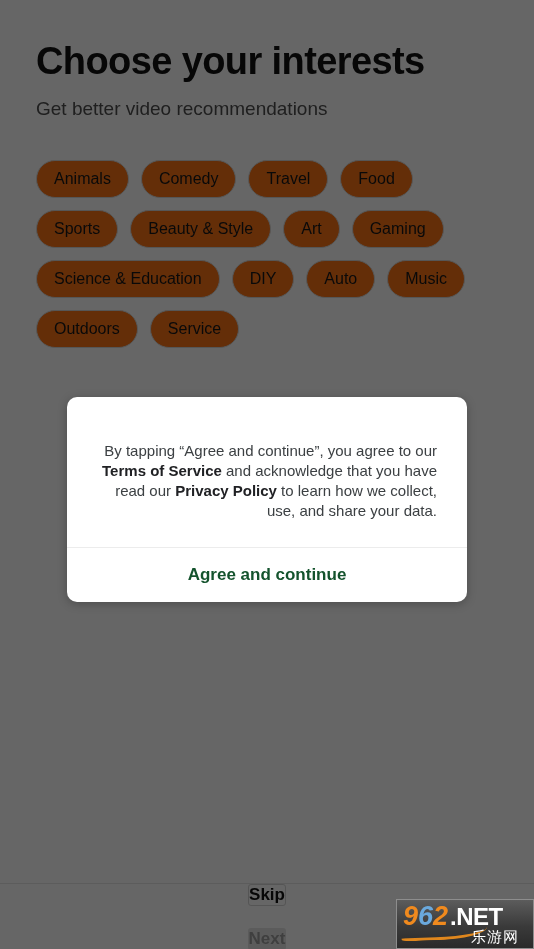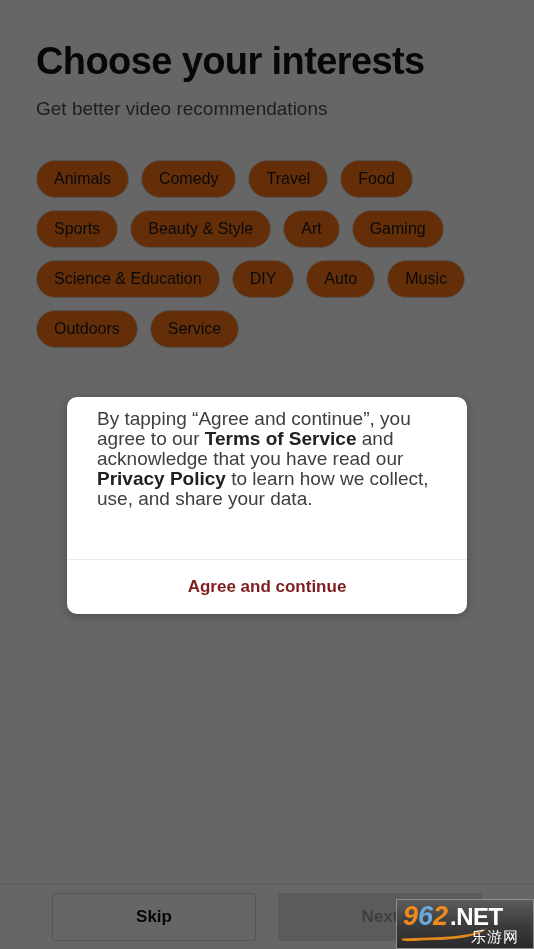--- a/index.html
+++ b/index.html
@@ -108,20 +108,21 @@
     position: absolute;
     left: 0; right: 0; bottom: 0;
     height: 66px;
     border-top: 1px solid #e6e6e6;
     background: #ffffff;
     display: flex;
     align-items: center;
     gap: 22px;
     padding: 0 52px;
     box-sizing: border-box;
+    flex-direction: column;
   }
   .bottom-btn {
     flex: 1 1 0;
     height: 48px;
     border-radius: 3px;
     display: flex;
     align-items: center;
     justify-content: center;
     font-size: 17px;
     font-weight: bold;
@@ -150,37 +151,36 @@
     position: absolute;
     left: 67px;
     top: 397px;
     width: 400px;
     background: #ffffff;
     border-radius: 10px;
     overflow: hidden;
     box-shadow: 0 2px 10px rgba(0,0,0,0.25);
   }
   #consent-text {
-    padding: 12px 30px 26px 30px;
-    font-size: 19px;
+    padding: 44px 30px 26px 30px;
+    font-size: 15px;
     line-height: 20px;
     color: #3c4043;
-    text-align: left;
+    text-align: right;
   }
   #consent-text b { color: #202124; font-weight: bold; }
   #agree-button {
     border-top: 1px solid #ececec;
     height: 54px;
     display: flex;
     align-items: center;
     justify-content: center;
     font-size: 17px;
     font-weight: bold;
-    color: #7f1d1d;
-    margin-top: 24px;
+    color: #14532d;
   }
 
   
   #watermark {
     position: absolute;
     left: 396px;
     top: 899px;
     width: 138px;
     height: 50px;
     background: linear-gradient(180deg, #5c5c5c 0%, #3a3a3a 55%, #2a2a2a 100%);

